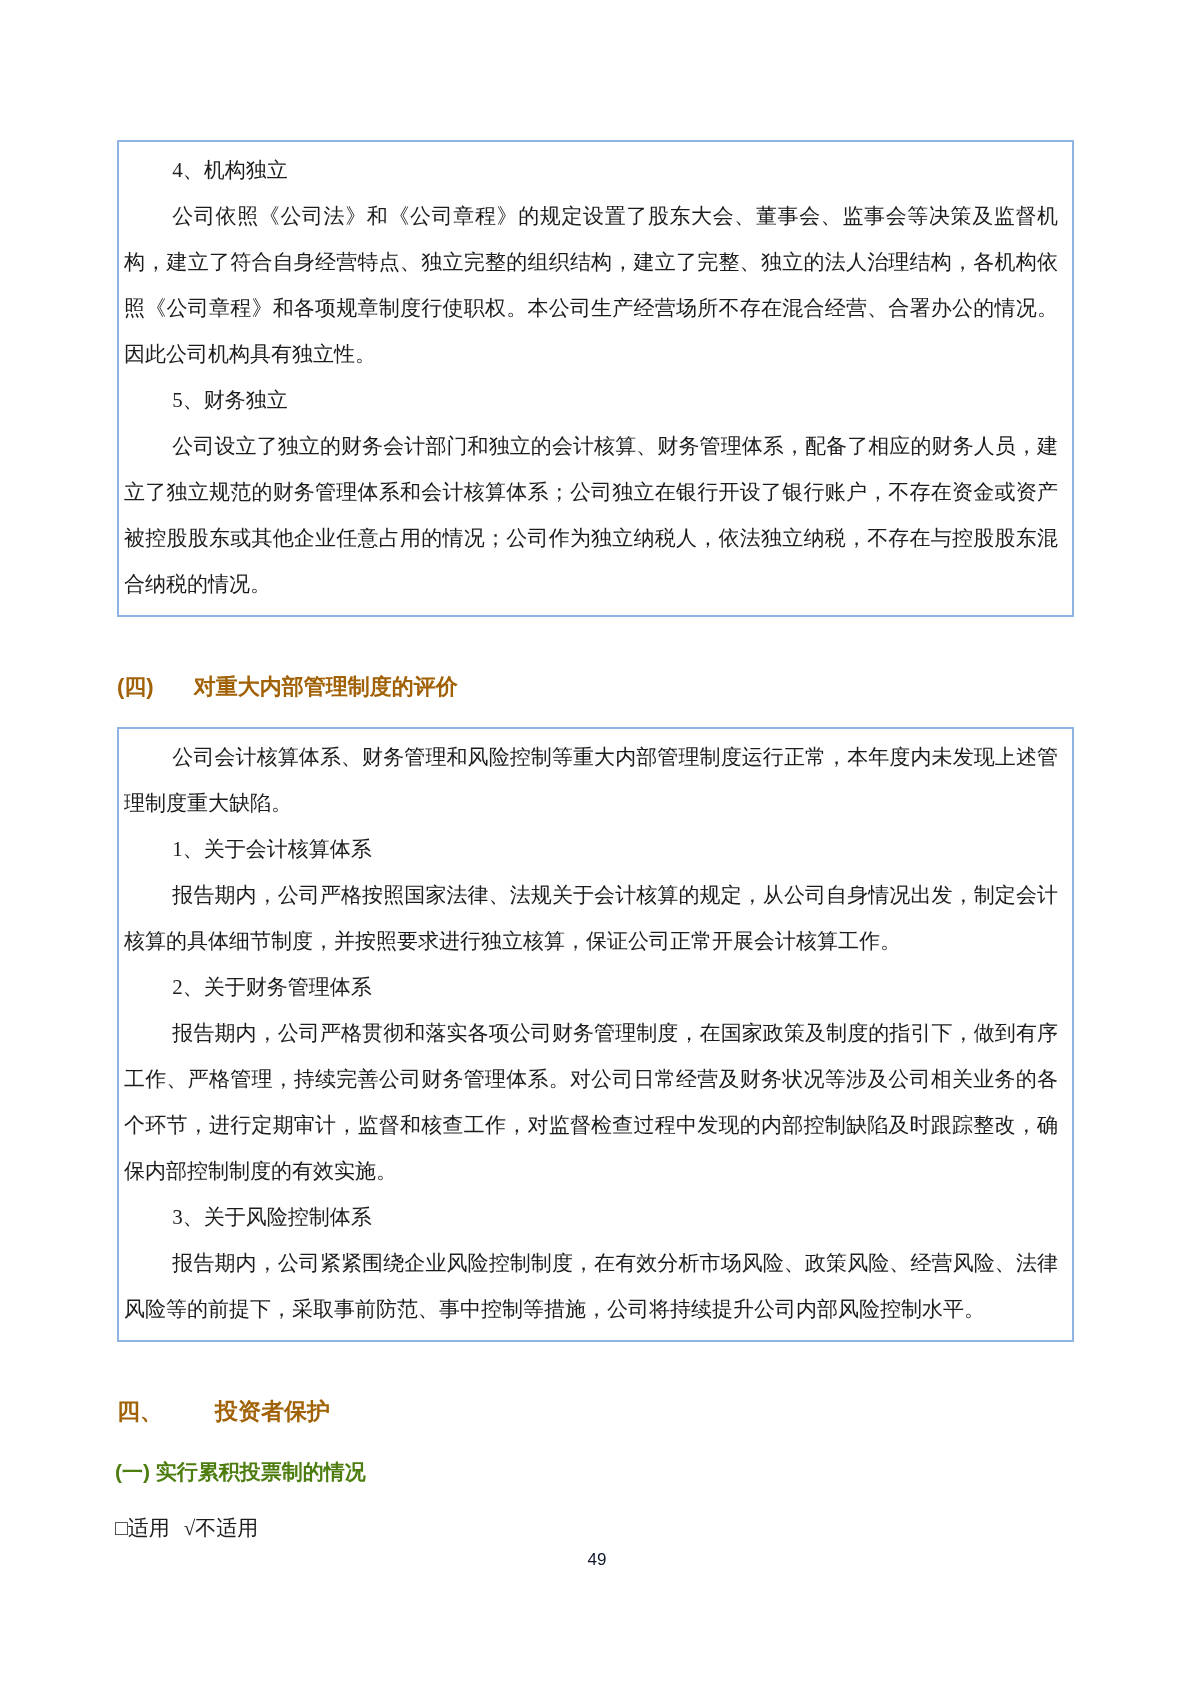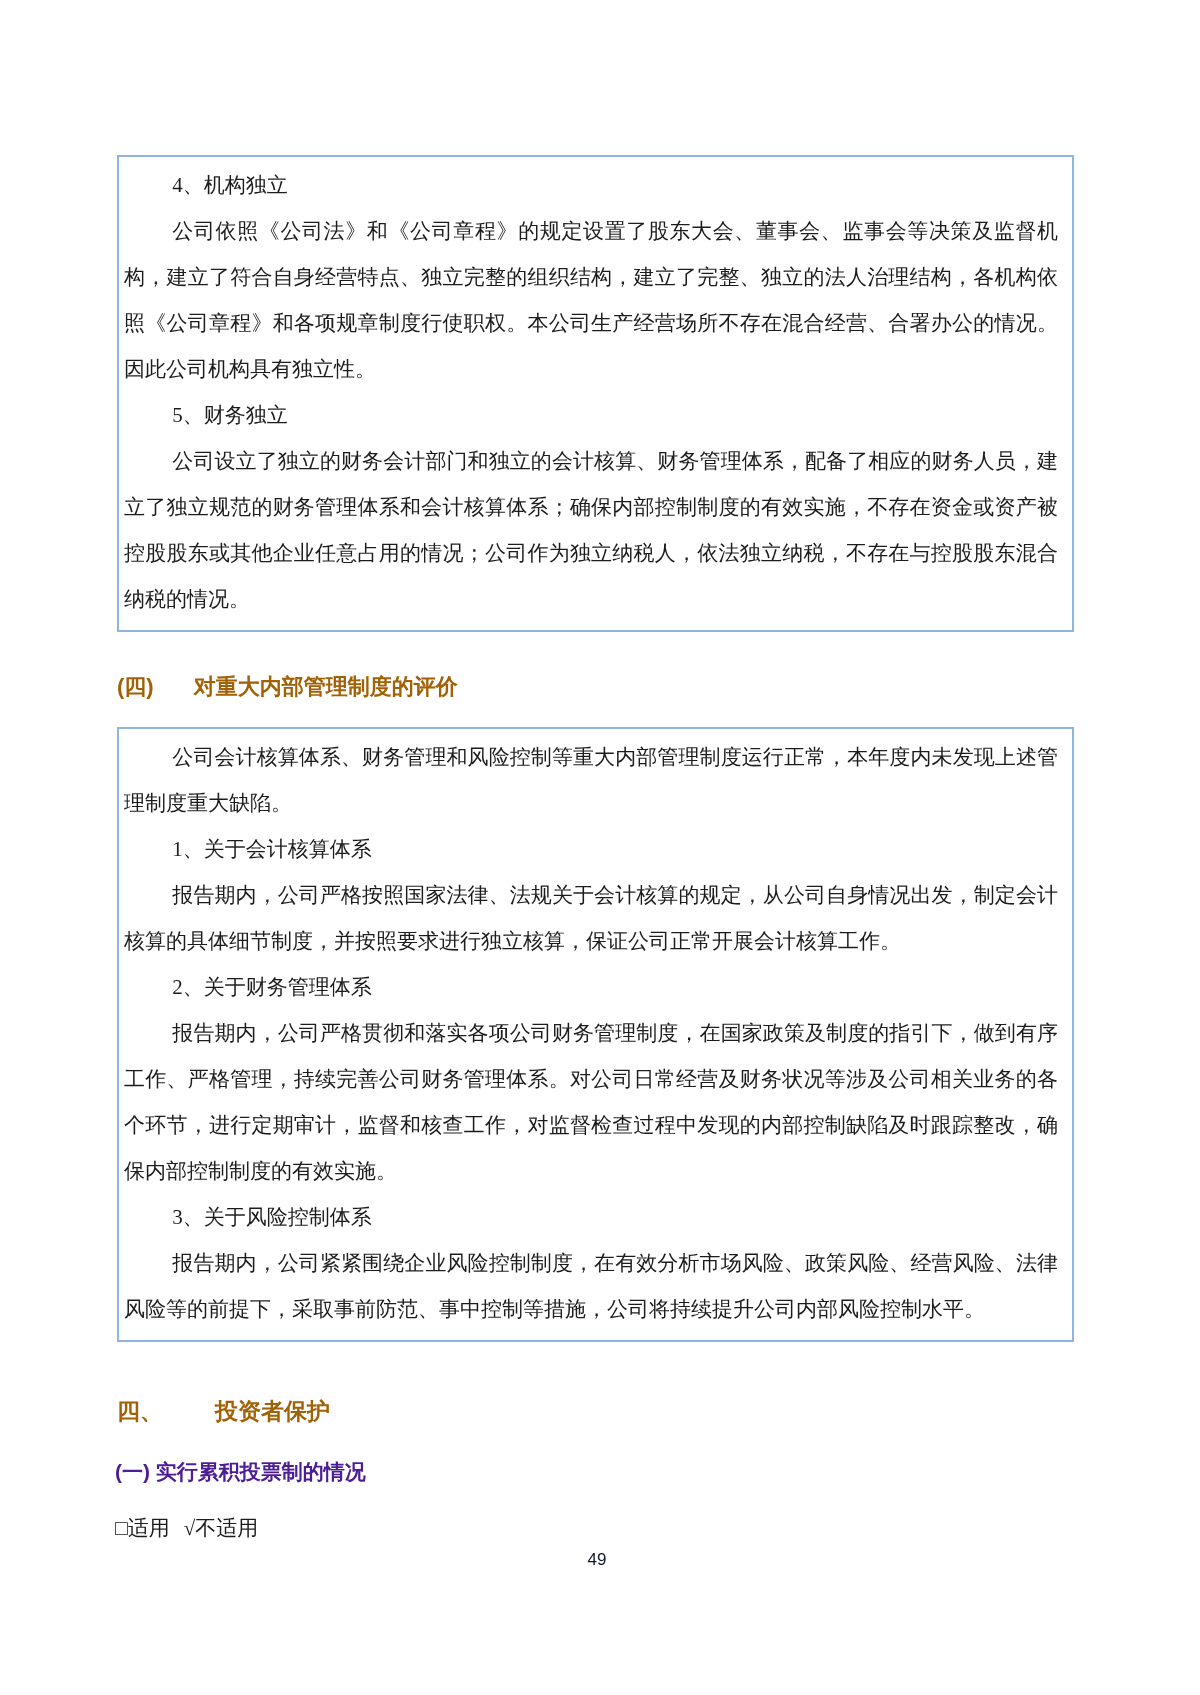--- a/index.html
+++ b/index.html
@@ -13,21 +13,21 @@
     overflow:hidden;
   }
   .textbox {
     position:absolute;
     left:117px; width:957px;
     border:2px solid var(--box-border,#8EB4E3);
     box-sizing:border-box;
     background:#ffffff;
     padding:5px 14px 8px 5px;
   }
-  .box-1 { top:140px;margin-top:15px; }
+  .box-1 { top:140px; }
   .box-2 { top:727px; }
   .textbox p {
     margin:0;
     font-size:21px;
     line-height:46px;
     text-align:justify;
     text-justify:inter-ideograph;
     text-indent:2.3em;
     word-break:break-all;
   }
@@ -37,21 +37,21 @@
     font-weight:bold; color:#a16207;
     white-space:nowrap;
   }
   .heading-d4 { top:672px; font-size:22px; }
   .heading-d4 .num { display:inline-block; margin-right:40px; }
   .heading-4  { top:1396px; font-size:23px; }
   .heading-4 .num { display:inline-block; margin-right:52px; }
   .heading-41 {
     position:absolute; left:115px; top:1458px;
     font-family:"Liberation Sans","DejaVu Sans",sans-serif;
-    font-weight:bold; font-size:21px; color:#4c1d95;
+    font-weight:bold; font-size:21px; color:#4d7c0f;
     white-space:nowrap;
   }
   .applicability {
     position:absolute; left:115px; top:1514px;
     font-size:21px; white-space:nowrap;
   }
   .applicability .gap { display:inline-block; width:14px; }
   .page-number {
     position:absolute; left:0; top:1550px; width:1194px;
     text-align:center;
@@ -61,21 +61,21 @@
 </style>
 </head>
 <body>
 
 <div class="page">
 
   <div class="textbox box-1">
     <p>4、机构独立</p>
     <p>公司依照《公司法》和《公司章程》的规定设置了股东大会、董事会、监事会等决策及监督机构，建立了符合自身经营特点、独立完整的组织结构，建立了完整、独立的法人治理结构，各机构依照《公司章程》和各项规章制度行使职权。本公司生产经营场所不存在混合经营、合署办公的情况。因此公司机构具有独立性。</p>
     <p>5、财务独立</p>
-    <p>公司设立了独立的财务会计部门和独立的会计核算、财务管理体系，配备了相应的财务人员，建立了独立规范的财务管理体系和会计核算体系；确保内部控制制度的有效实施，不存在资金或资产被控股股东或其他企业任意占用的情况；公司作为独立纳税人，依法独立纳税，不存在与控股股东混合纳税的情况。</p>
+    <p>公司设立了独立的财务会计部门和独立的会计核算、财务管理体系，配备了相应的财务人员，建立了独立规范的财务管理体系和会计核算体系；公司独立在银行开设了银行账户，不存在资金或资产被控股股东或其他企业任意占用的情况；公司作为独立纳税人，依法独立纳税，不存在与控股股东混合纳税的情况。</p>
   </div>
 
   <div class="heading-l2 heading-d4">
     <span class="num">(四)</span><span>对重大内部管理制度的评价</span>
   </div>
 
   <div class="textbox box-2">
     <p>公司会计核算体系、财务管理和风险控制等重大内部管理制度运行正常，本年度内未发现上述管理制度重大缺陷。</p>
     <p>1、关于会计核算体系</p>
     <p>报告期内，公司严格按照国家法律、法规关于会计核算的规定，从公司自身情况出发，制定会计核算的具体细节制度，并按照要求进行独立核算，保证公司正常开展会计核算工作。</p>

